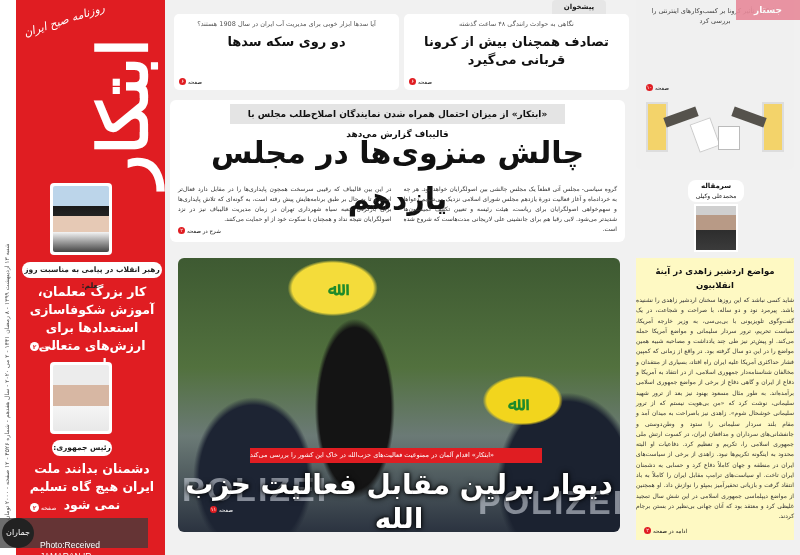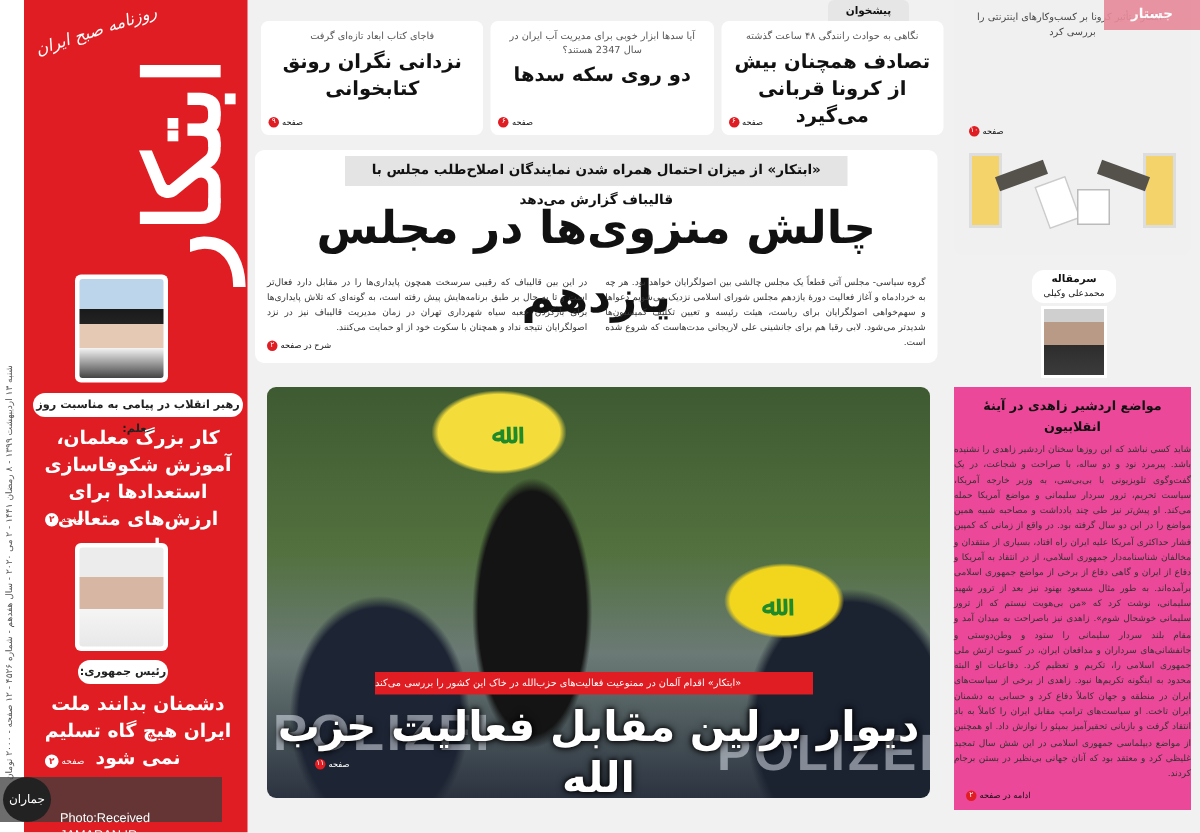--- a/index.html
+++ b/index.html
@@ -73,21 +73,21 @@
   .illus .arm-l { position: absolute; left: 18px; top: 16px; width: 34px; height: 10px; background: #55524c; transform: rotate(-20deg); }
   .illus .arm-r { position: absolute; right: 18px; top: 16px; width: 34px; height: 10px; background: #55524c; transform: rotate(20deg); }
   .illus .card { position: absolute; left: 48px; top: 24px; width: 22px; height: 30px; background: #fff; border: 1px solid #ccc; transform: rotate(-20deg); }
   .illus .bag { position: absolute; right: 44px; top: 30px; width: 22px; height: 24px; background: #fff; border: 1px solid #bbb; }
 
   .editorial-label { position: absolute; left: 52px; top: 180px; width: 56px; height: 22px; background: #fff; border-radius: 8px; text-align: center; }
   .editorial-label .t1 { font-size: 7px; font-weight: bold; line-height: 10px; margin-top: 1px; }
   .editorial-label .t2 { font-size: 6px; line-height: 9px; }
   .author-photo { position: absolute; left: 58px; top: 204px; width: 44px; height: 48px; background: linear-gradient(180deg,#cfcfcf 0%, #cfcfcf 20%, #b89a86 20%, #b89a86 55%, #2d2d2d 55%, #3b3b3b 100%); border: 2px solid #fff; }
 
-  .column { position: absolute; left: 0; top: 258px; width: 158px; height: 282px; background: #ec4899; padding: 6px 0; }
+  .column { position: absolute; left: 0; top: 258px; width: 158px; height: 282px; background: #fef9c3; padding: 6px 0; }
   .column .title { font-size: 8.5px; font-weight: bold; text-align: center; line-height: 14px; margin-bottom: 3px; }
   .column .body { font-size: 6px; line-height: 10.3px; color: #333; text-align: justify; }
   .column .pg { position: absolute; left: 8px; bottom: 6px; font-size: 5.5px; display: flex; align-items: center; gap: 2px; direction: ltr; }
 </style>
 </head>
 <body>
 
 <div class="mast">
   <div class="strip">
     <div class="strip-text">شنبه ۱۳ اردیبهشت ۱۳۹۹ - ۸ رمضان ۱۴۴۱ - ۲ می ۲۰۲۰ - سال هفدهم - شماره ۴۵۲۶ - ۱۲ صفحه - ۲۰۰۰ تومان</div>
@@ -130,32 +130,24 @@
 <div class="teasers">
   <div class="teaser">
     <div class="kick">نگاهی به حوادث رانندگی ۴۸ ساعت گذشته</div>
     <div class="head">تصادف همچنان بیش از کرونا قربانی می‌گیرد</div>
     <div class="pg">
       <span class="red-dot">۶</span>
       <span>صفحه</span>
     </div>
   </div>
   <div class="teaser">
-    <div class="kick">آیا سدها ابزار خوبی برای مدیریت آب ایران در سال 2347 هستند؟</div>
+    <div class="kick">آیا سدها ابزار خوبی برای مدیریت آب ایران در سال 1908 هستند؟</div>
     <div class="head">دو روی سکه سدها</div>
     <div class="pg">
       <span class="red-dot">۶</span>
-      <span>صفحه</span>
-    </div>
-  </div>
-  <div class="teaser">
-    <div class="kick">فاجای کتاب ابعاد تازه‌ای گرفت</div>
-    <div class="head">نزدانی نگران رونق کتابخوانی</div>
-    <div class="pg">
-      <span class="red-dot">۹</span>
       <span>صفحه</span>
     </div>
   </div>
 </div>
 
 <div class="lead">
   <div class="kicker">«ابتکار» از میزان احتمال همراه شدن نمایندگان اصلاح‌طلب مجلس با قالیباف گزارش می‌دهد</div>
   <div class="headline">چالش منزوی‌ها در مجلس یازدهم</div>
   <div class="cols">
     <div class="col">گروه سیاسی- مجلس آتی قطعاً یک مجلس چالشی بین اصولگرایان خواهد بود. هر چه به خردادماه و آغاز فعالیت دورهٔ یازدهم مجلس شورای اسلامی نزدیک می‌شویم دعواها و سهم‌خواهی اصولگرایان برای ریاست، هیئت رئیسه و تعیین تکلیف کمیسیون‌ها شدیدتر می‌شود. لابی رقبا هم برای جانشینی علی لاریجانی مدت‌هاست که شروع شده است.</div>

